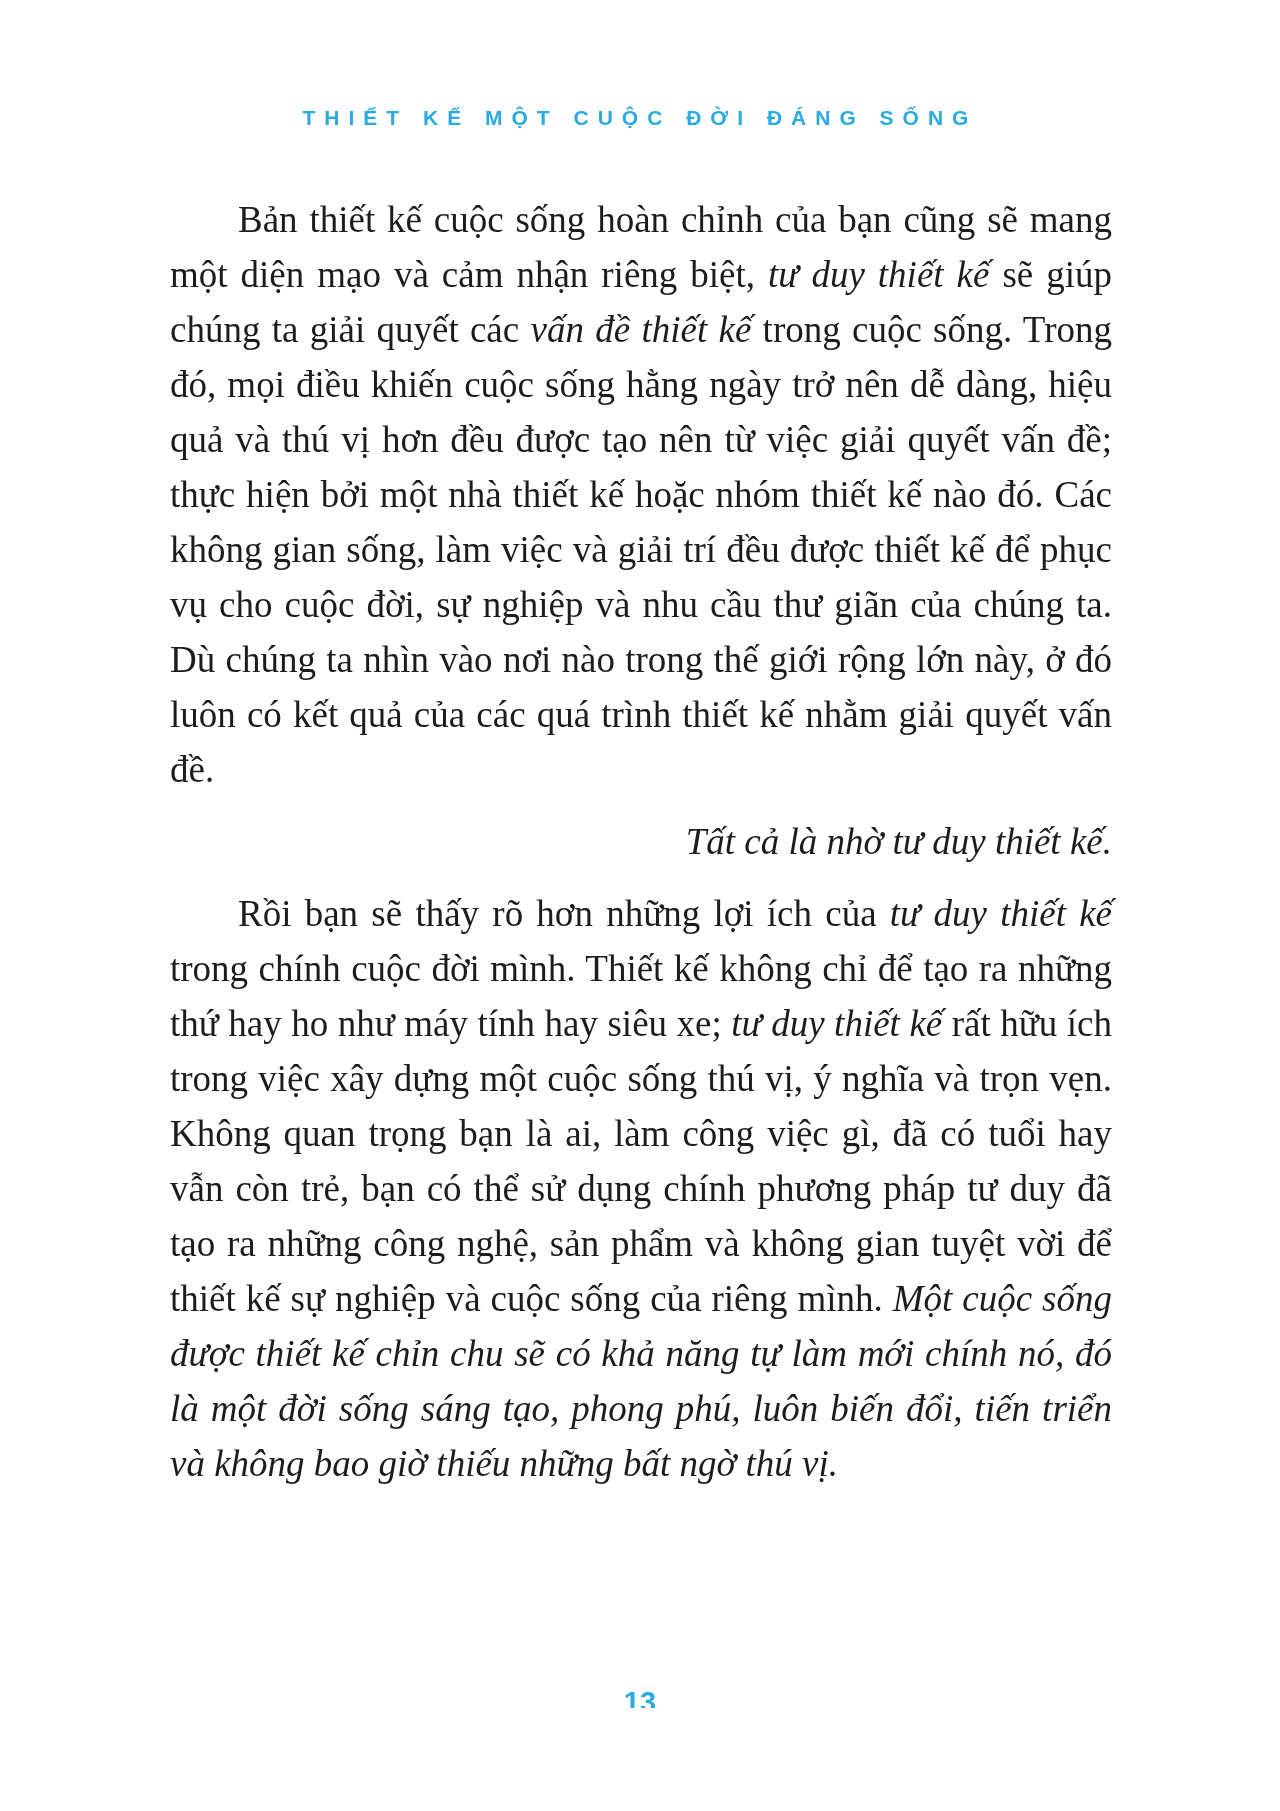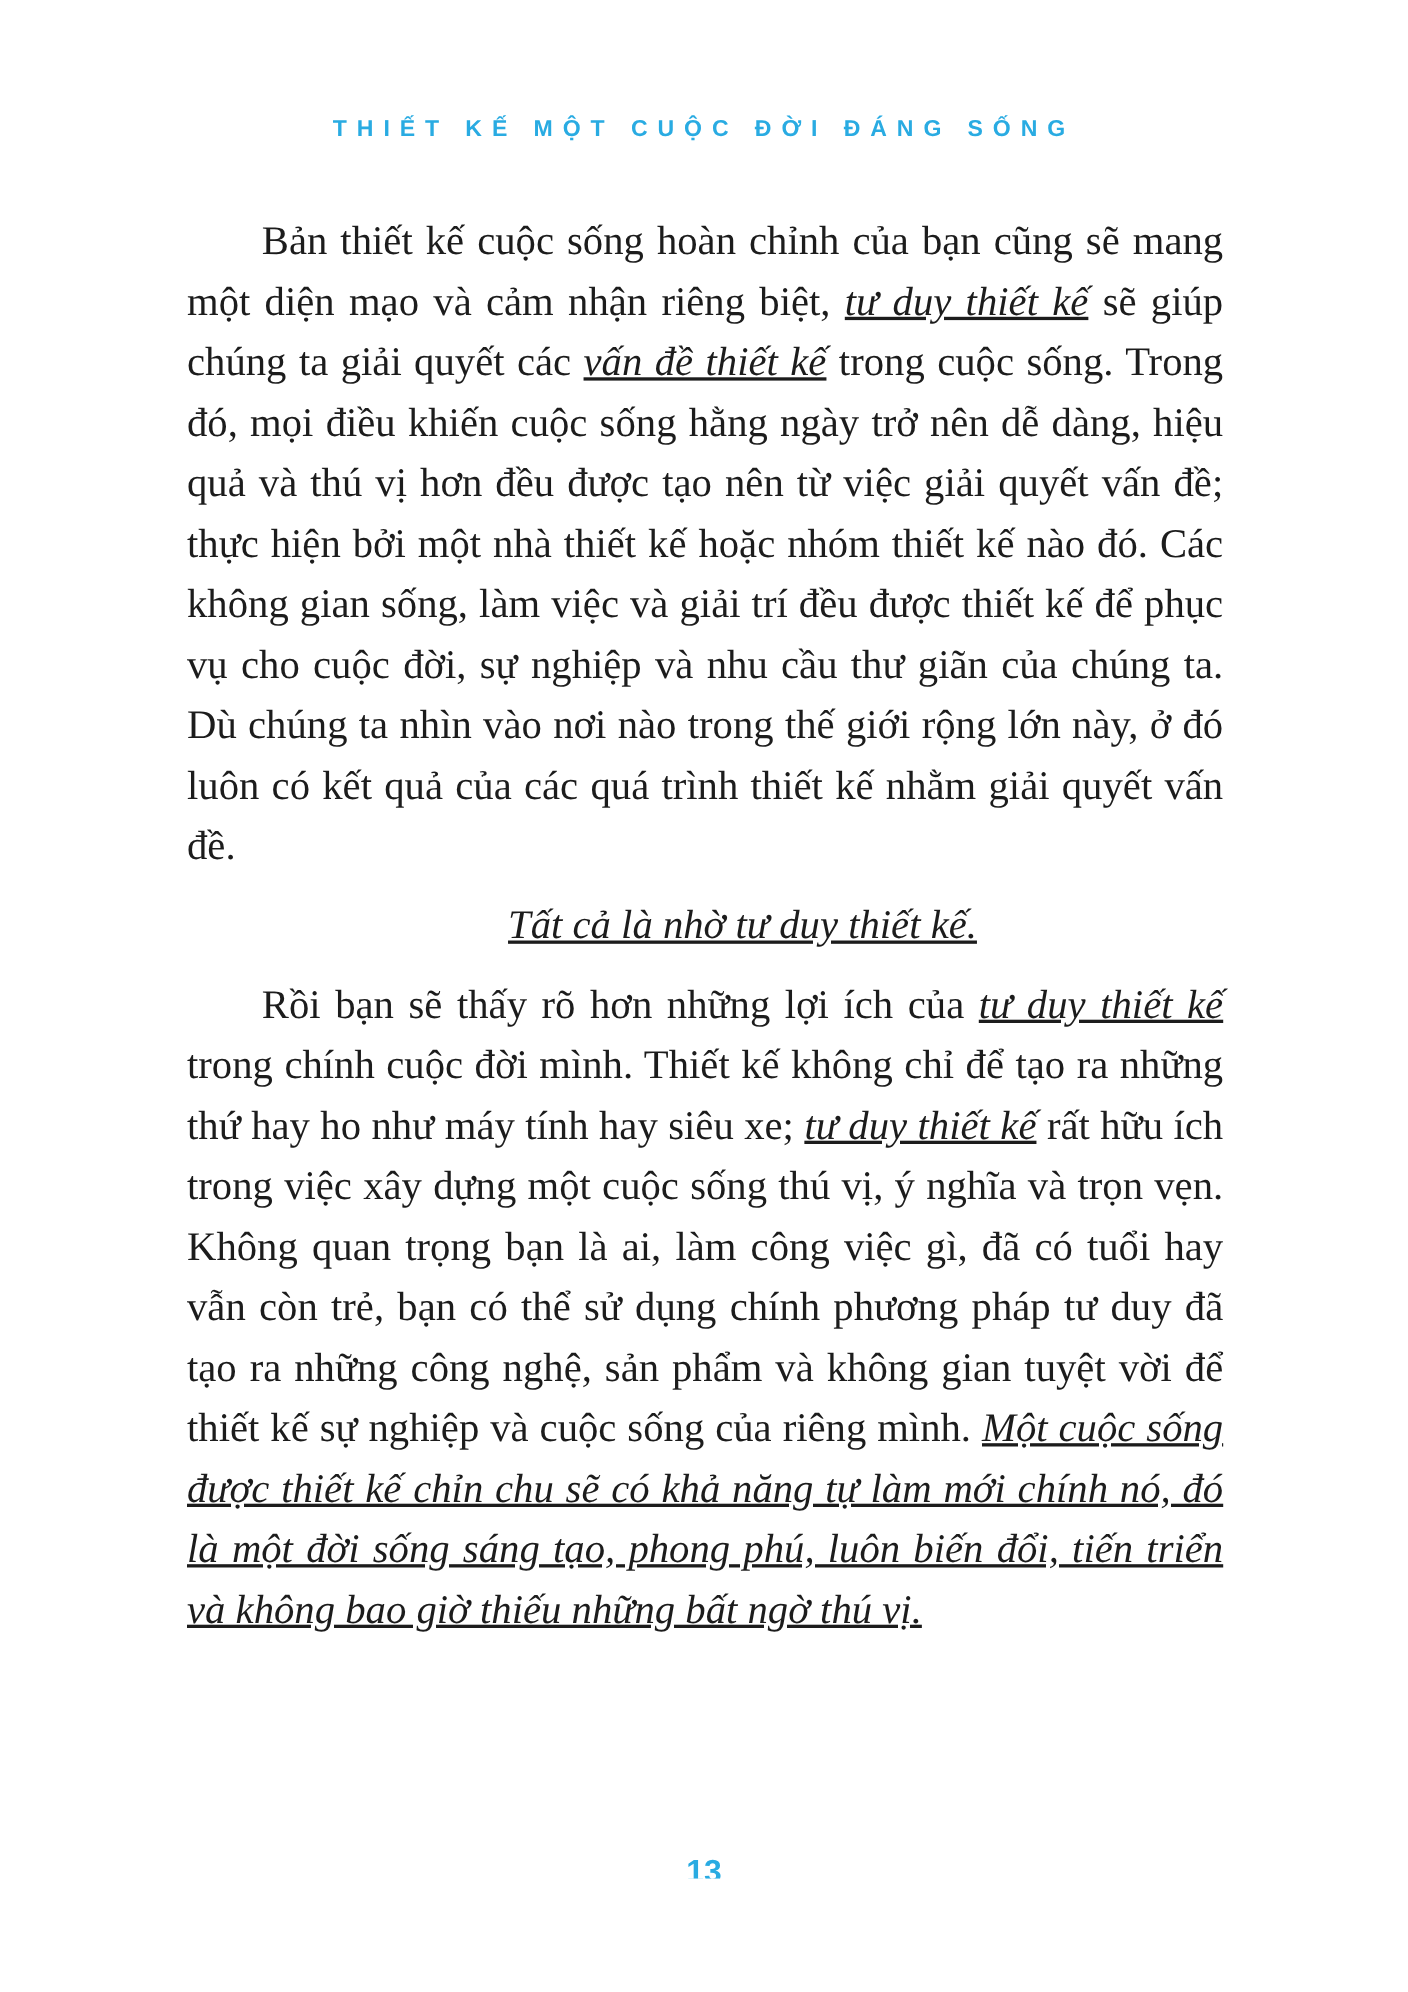--- a/index.html
+++ b/index.html
@@ -31,25 +31,24 @@
     font-size:37px;
     line-height:55px;
     color:#1c1c1c;
   }
   .para{
     margin:0 0 17px 0;
     text-indent:68px;
     text-align:justify;
   }
   .para.left{
-    text-align:center;
+    text-align:right;
   }
   .it{
     font-style:italic;
-    text-decoration:underline;
   }
   .page-number{
     position:absolute;
     top:1686px;
     left:0;
     width:100%;
     text-align:center;
     font-family:"Liberation Sans", sans-serif;
     font-weight:bold;
     font-size:29px;

